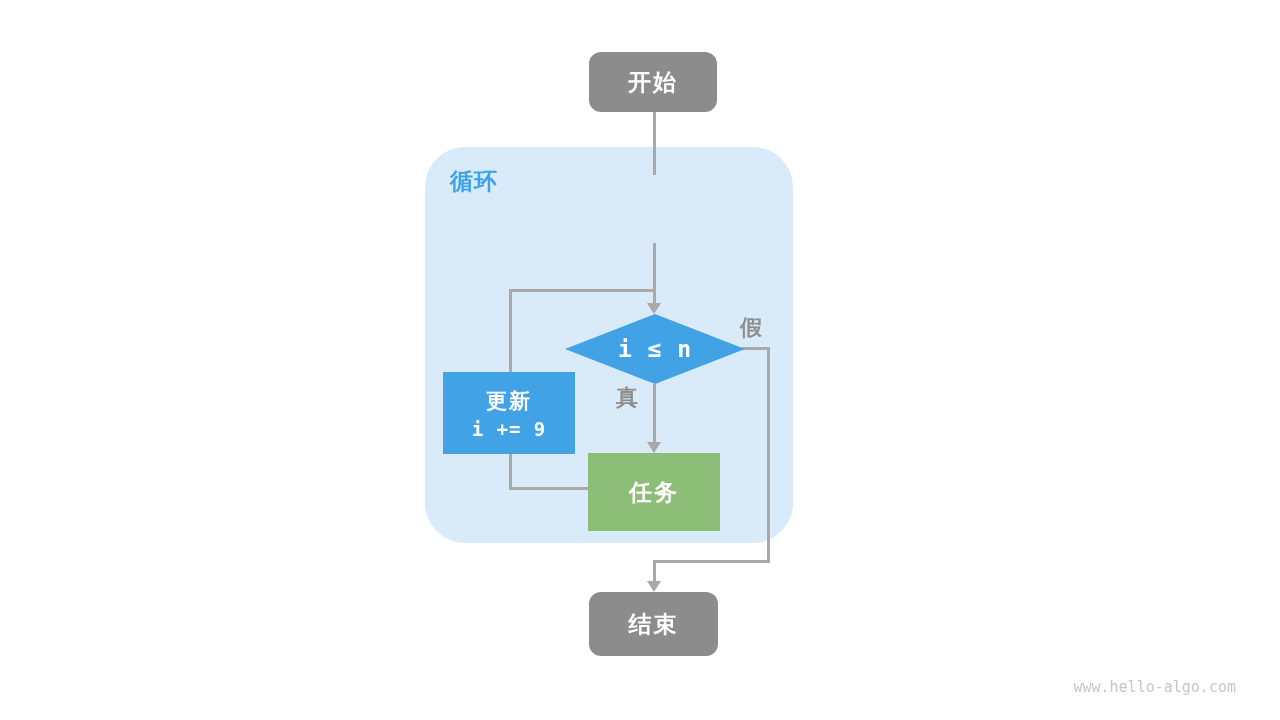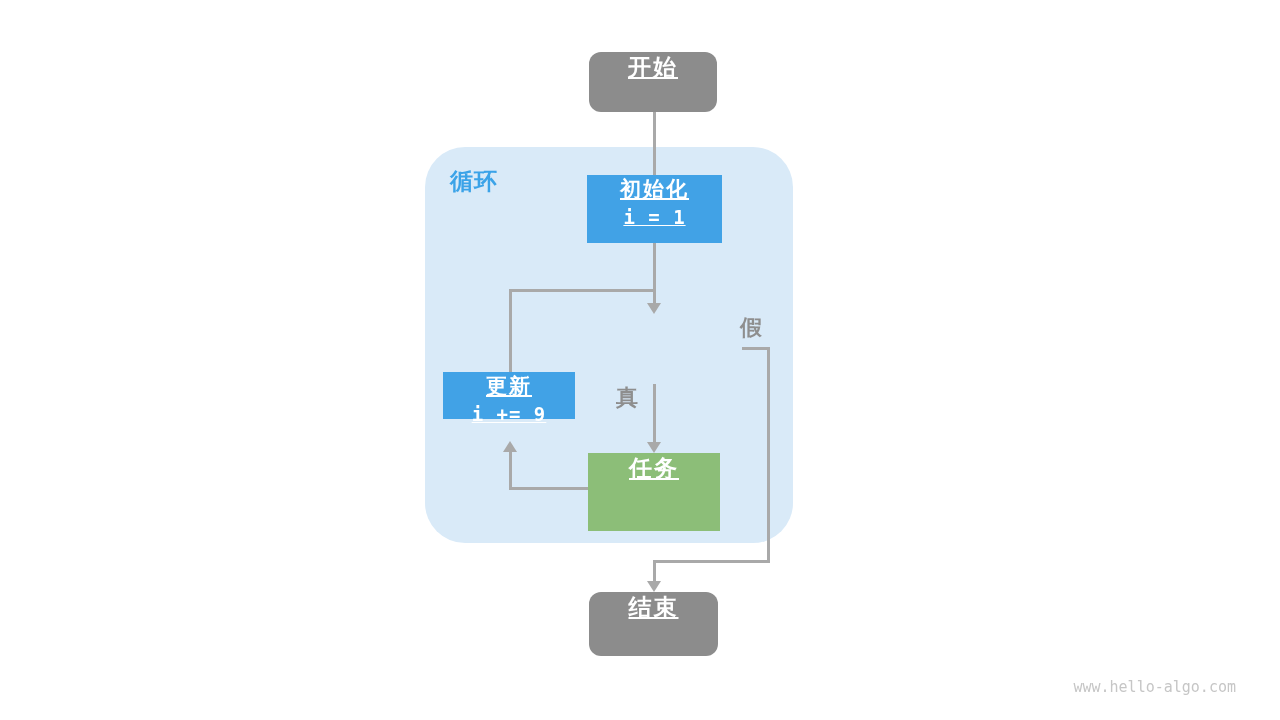--- a/index.html
+++ b/index.html
@@ -58,25 +58,24 @@
   .arr.up {
     border-left: 7px solid transparent;
     border-right: 7px solid transparent;
     border-bottom: 11px solid var(--line);
   }
   .node {
     position: absolute;
     display: flex;
     flex-direction: column;
     align-items: center;
-    justify-content: flex-start;
+    justify-content: center;
     color: #ffffff;
     z-index: 2;
     text-align: center;
-    text-decoration: underline;
   }
   .node .cjk {
     font-size: 23px;
     font-weight: 700;
     letter-spacing: 2px;
   }
   .node .code {
     font-family: "DejaVu Sans Mono", monospace;
     font-size: 19px;
     font-weight: 700;
@@ -90,21 +89,21 @@
   .rect-blue { background: var(--node_blue); }
   .rect-green { background: var(--node_green); }
   .node-start { left: 589px; top: 52px;  width: 128px; height: 60px; }
   .node-init  { left: 587px; top: 175px; width: 135px; height: 68px; }
   .node-cond  {
     left: 565px; top: 314px; width: 180px; height: 70px;
     background: var(--node_blue);
     clip-path: polygon(50% 0, 100% 50%, 50% 100%, 0 50%);
   }
   .node-cond .code { font-size: 23px; margin-top: 0; }
-  .node-update { left: 443px; top: 372px; width: 132px; height: 47px; }
+  .node-update { left: 443px; top: 372px; width: 132px; height: 82px; }
   .node-task   { left: 588px; top: 453px; width: 132px; height: 78px; }
   .node-end    { left: 589px; top: 592px; width: 129px; height: 64px; }
   .branch-label {
     position: absolute;
     font-size: 22px;
     font-weight: 700;
     color: var(--label_gray);
     z-index: 2;
     letter-spacing: 1px;
   }
@@ -145,25 +144,24 @@
   <div class="edge" style="left:742px; top:347px; width:28px; height:3px;"></div>
   <div class="edge" style="left:767px; top:347px; width:3px; height:216px;"></div>
   <div class="edge" style="left:653px; top:560px; width:117px; height:3px;"></div>
   <div class="edge" style="left:653px; top:560px; width:3px; height:22px;"></div>
   <div class="arr down" style="left:647px; top:581px;"></div>
 
   <div class="node terminal node-start">
     <span class="cjk">开始</span>
   </div>
 
-  <div class="node rect-blue node-init">
-    <span class="cjk" style="font-size:21px;">初始化</span>
-    <span class="code">i = 1</span>
+
+  <div class="node node-cond">
+    <span class="code">i ≤ n</span>
   </div>
-
 
   <div class="node rect-blue node-update">
     <span class="cjk" style="font-size:21px;">更新</span>
     <span class="code">i += 9</span>
   </div>
 
   <div class="node rect-green node-task">
     <span class="cjk">任务</span>
   </div>
 

